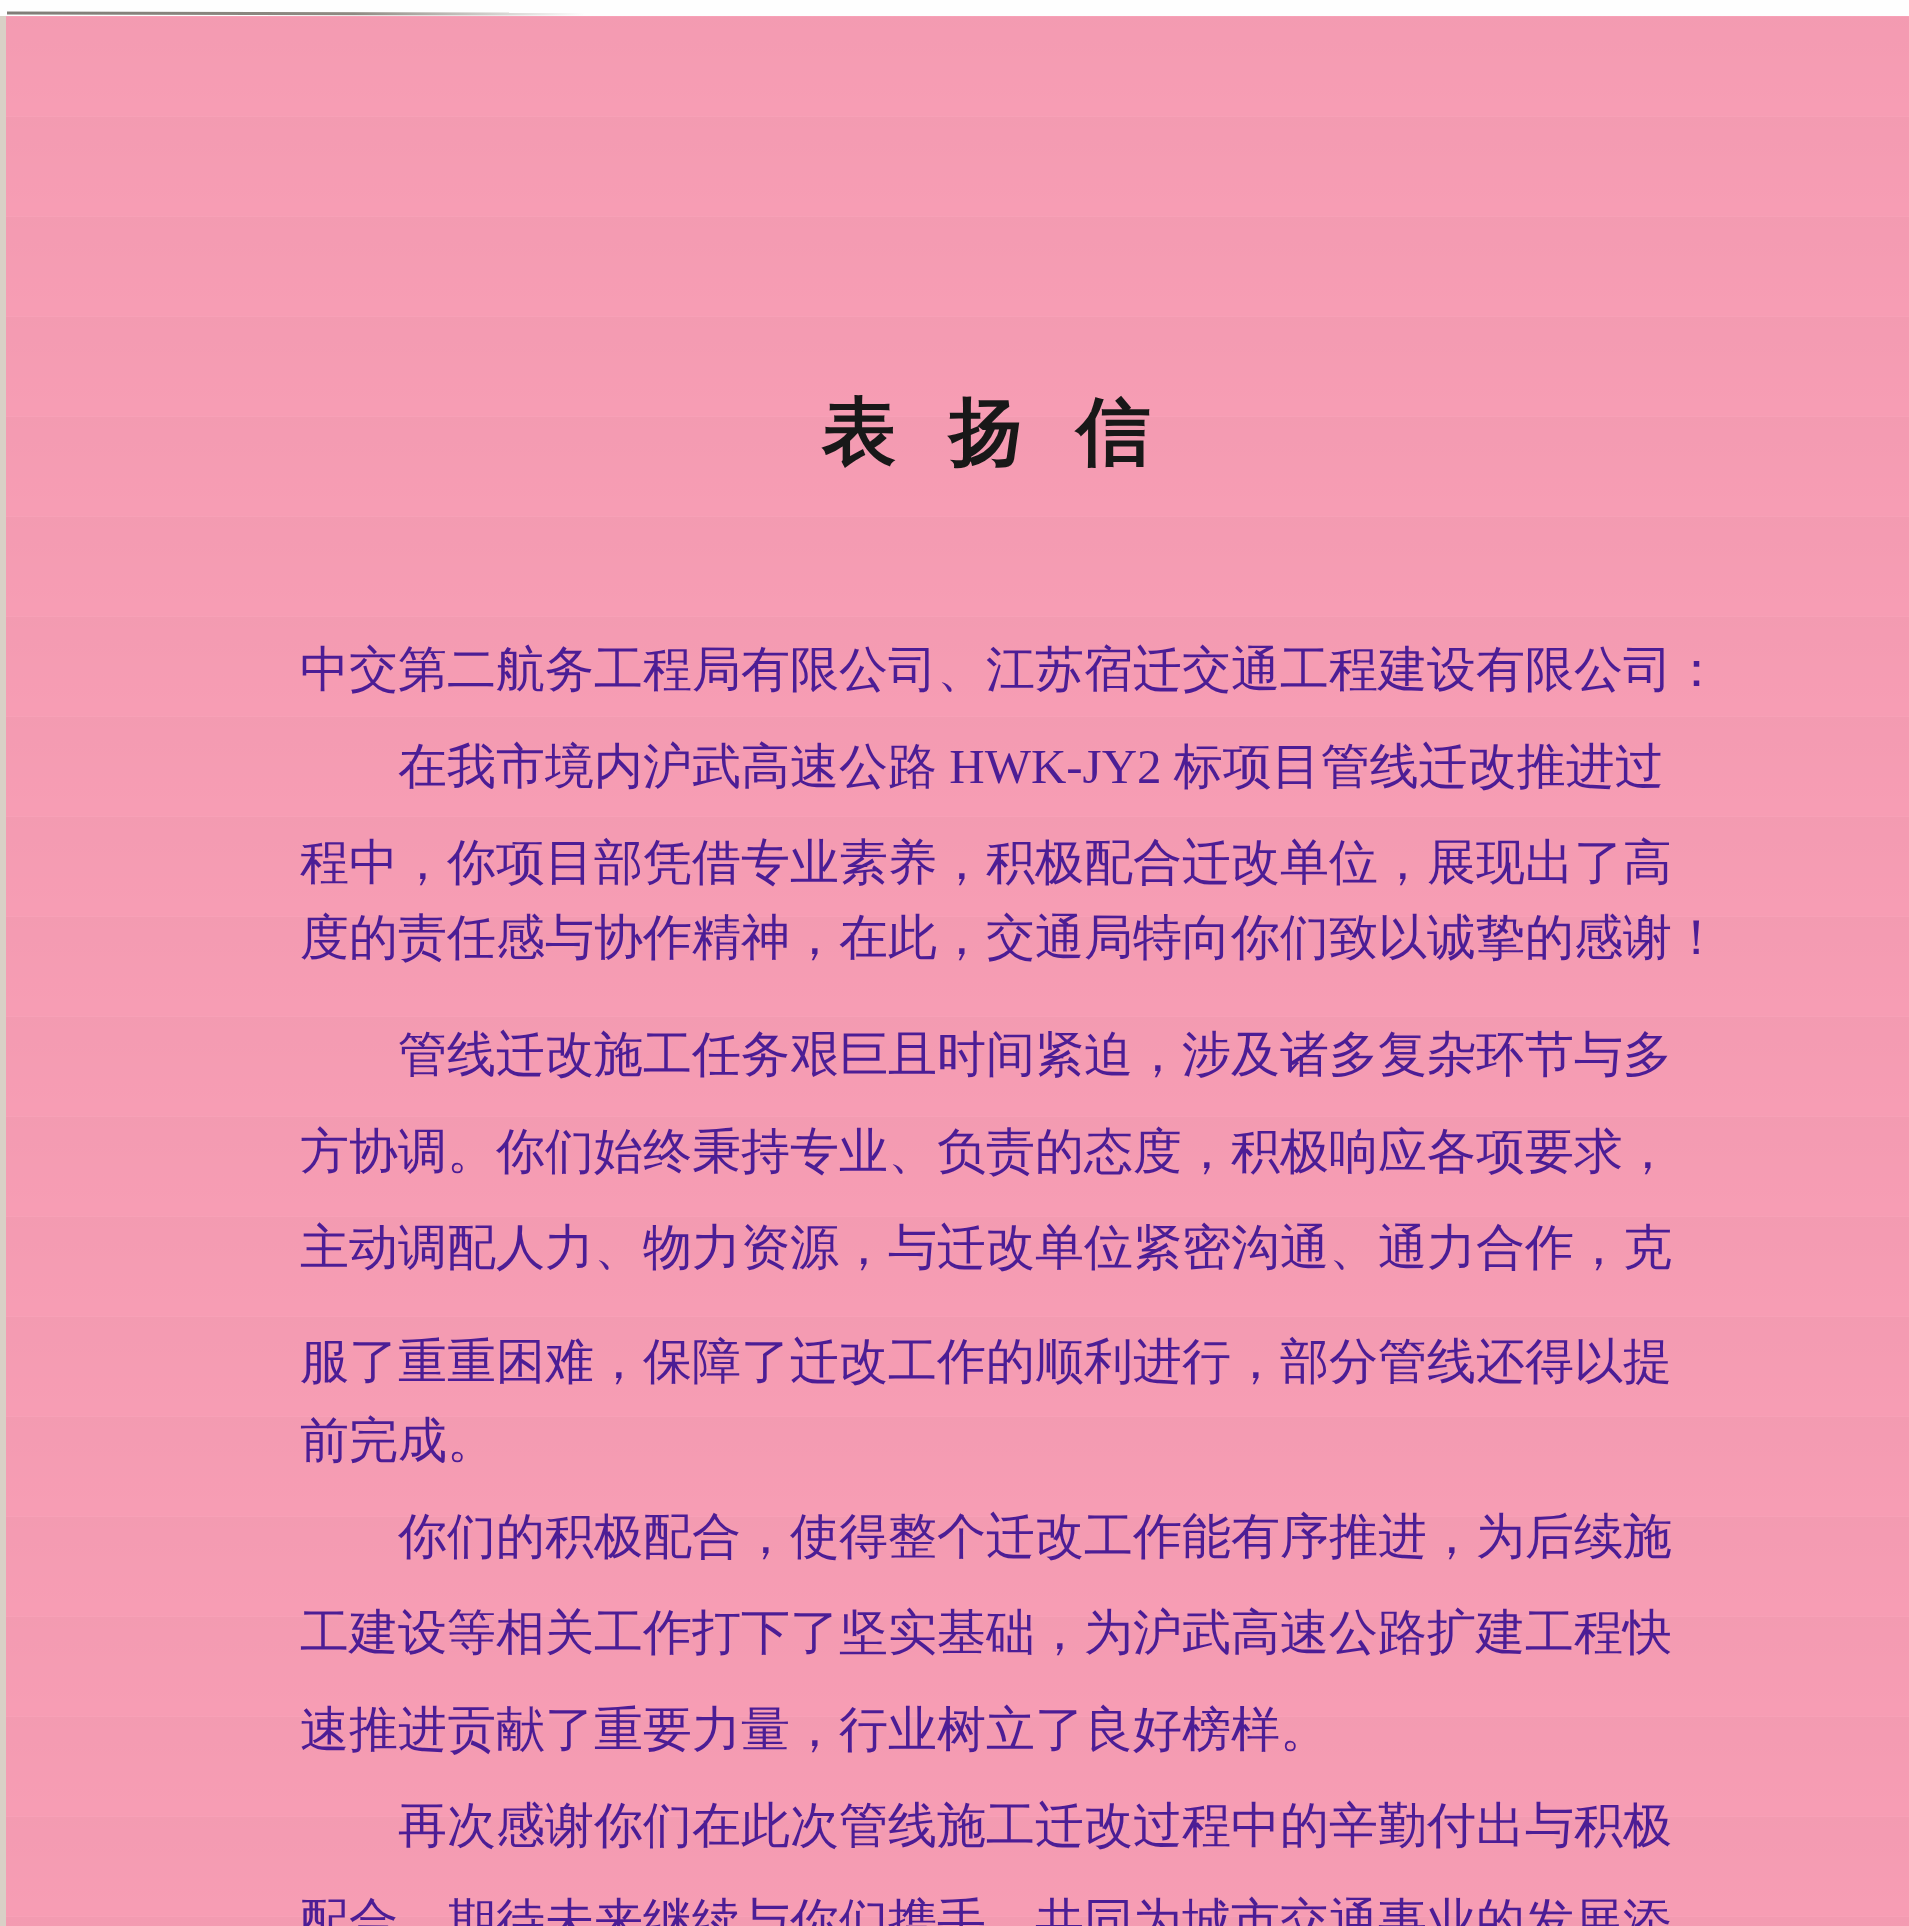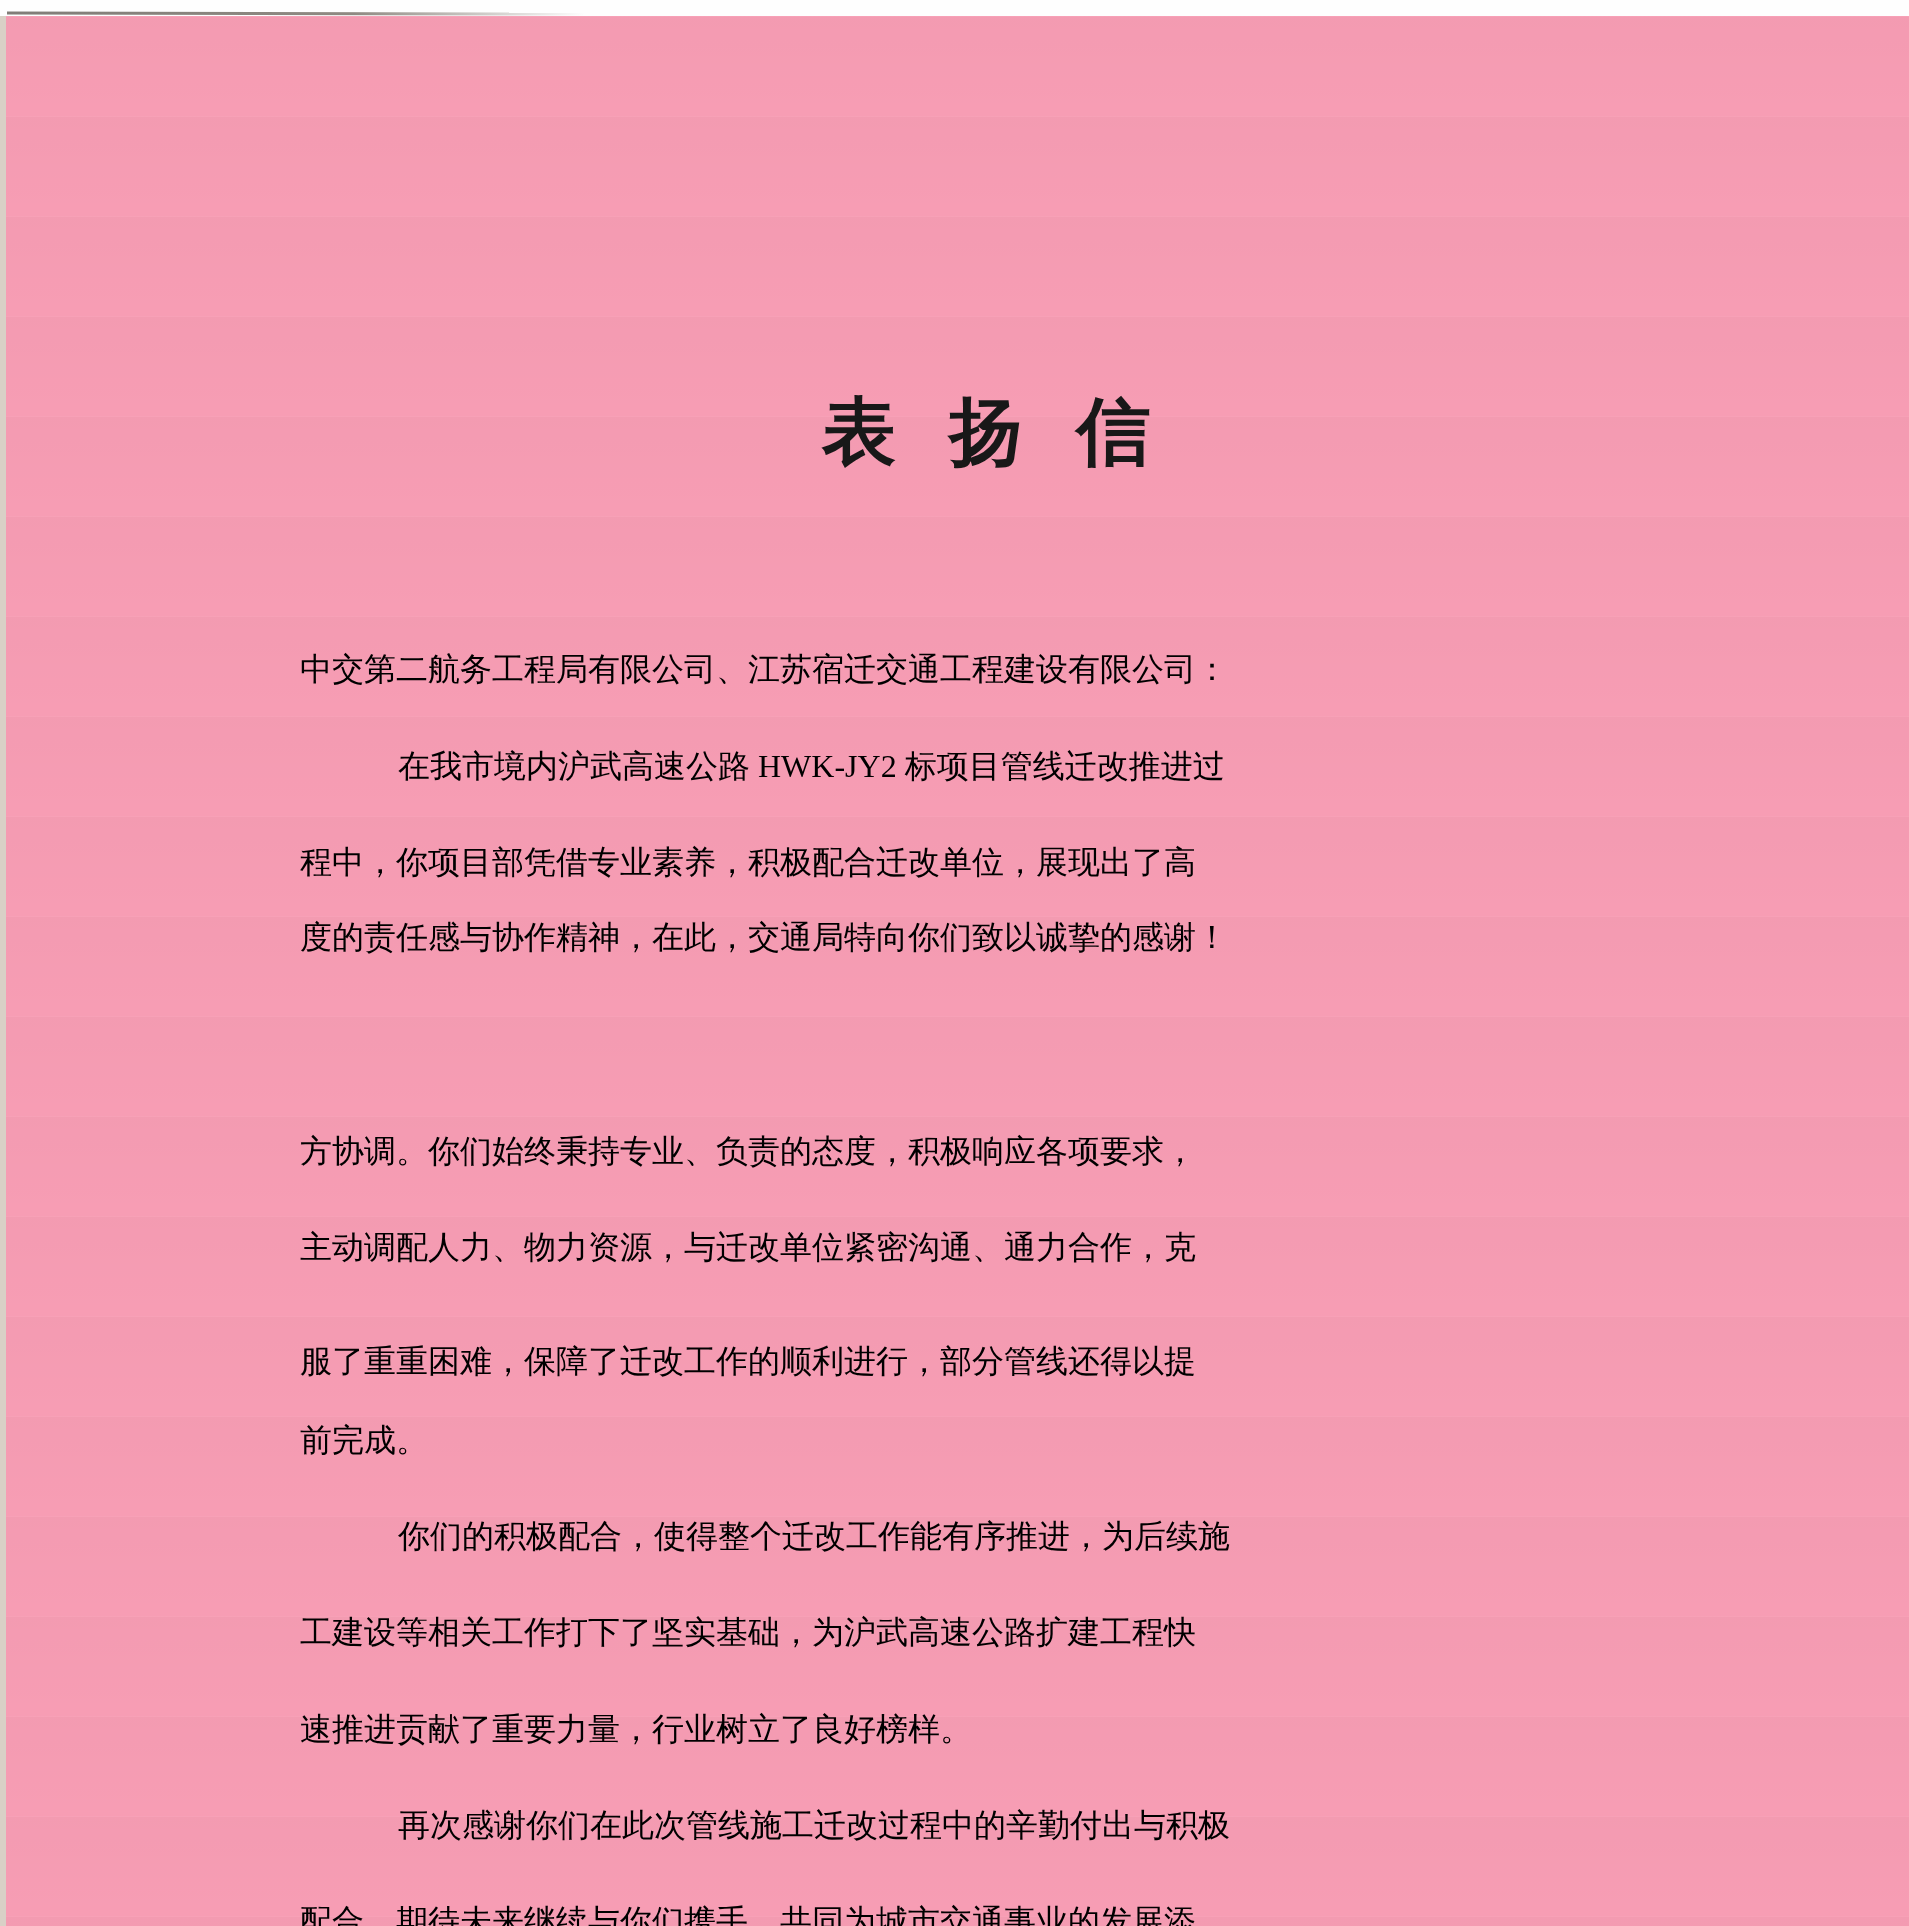--- a/index.html
+++ b/index.html
@@ -61,22 +61,22 @@
     letter-spacing: 11.6px;
     word-spacing: 11.6px;
     white-space: nowrap;
     margin-left: 11px;
   }
   .line {
     position: absolute;
     left: 300px;
     height: 59px;
     line-height: 59px;
-    font-size: 32px;
-    color: #000000;
+    font-size: 49px;
+    color: #4c1d95;
     white-space: nowrap;
     letter-spacing: 0px;
   }
   .line.indent { left: 398px; }
 </style>
 </head>
 <body>
 
 <div class="page">
 
@@ -85,20 +85,21 @@
   <div class="edge-shadow"></div>
 
   <div class="paper"></div>
 
   <div class="doc-title">表 扬 信</div>
 
   <div class="line" style="top:640px">中交第二航务工程局有限公司、江苏宿迁交通工程建设有限公司：</div>
   <div class="line indent" style="top:737px">在我市境内沪武高速公路 HWK-JY2 标项目管线迁改推进过</div>
   <div class="line" style="top:833px">程中，你项目部凭借专业素养，积极配合迁改单位，展现出了高</div>
   <div class="line" style="top:908px">度的责任感与协作精神，在此，交通局特向你们致以诚挚的感谢！</div>
+  <div class="line indent" style="top:1025px">管线迁改施工任务艰巨且时间紧迫，涉及诸多复杂环节与多</div>
   <div class="line" style="top:1122px">方协调。你们始终秉持专业、负责的态度，积极响应各项要求，</div>
   <div class="line" style="top:1218px">主动调配人力、物力资源，与迁改单位紧密沟通、通力合作，克</div>
   <div class="line" style="top:1332px">服了重重困难，保障了迁改工作的顺利进行，部分管线还得以提</div>
   <div class="line" style="top:1411px">前完成。</div>
   <div class="line indent" style="top:1507px">你们的积极配合，使得整个迁改工作能有序推进，为后续施</div>
   <div class="line" style="top:1603px">工建设等相关工作打下了坚实基础，为沪武高速公路扩建工程快</div>
   <div class="line" style="top:1700px">速推进贡献了重要力量，行业树立了良好榜样。</div>
   <div class="line indent" style="top:1796px">再次感谢你们在此次管线施工迁改过程中的辛勤付出与积极</div>
   <div class="line" style="top:1892px">配合，期待未来继续与你们携手，共同为城市交通事业的发展添</div>
 

